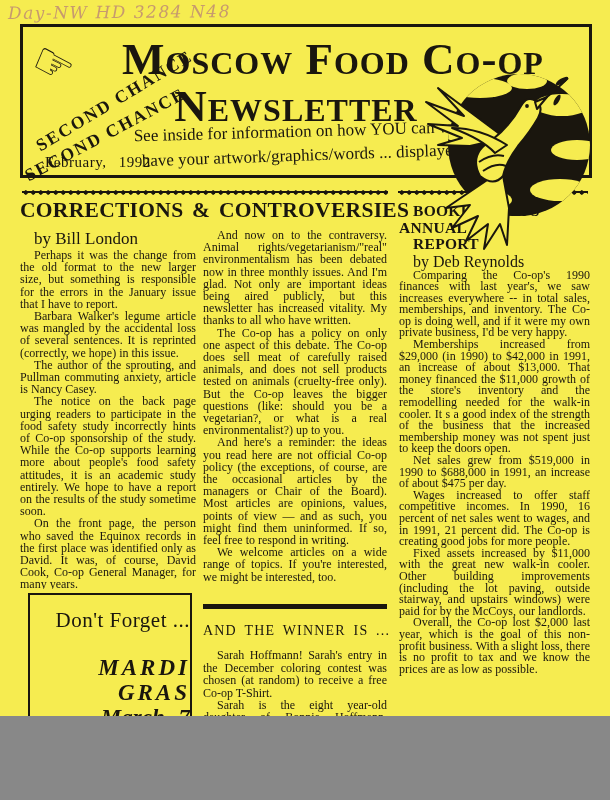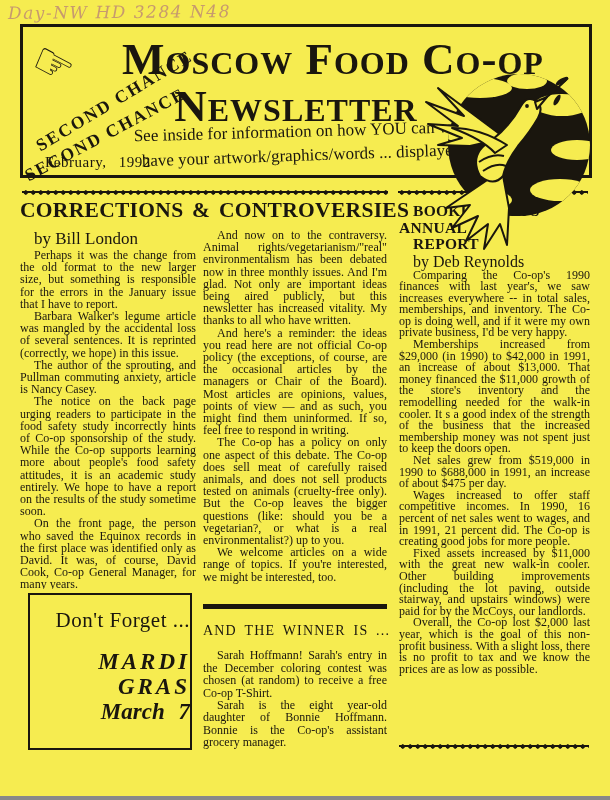--- a/index.html
+++ b/index.html
@@ -1,16 +1,16 @@
 <!DOCTYPE html>
 <html><head>
 <meta charset="utf-8">
 <style>
   html,body{margin:0;padding:0;background:#888;}
-  .page{position:relative;width:610px;height:796px;background:#f6ec50;overflow:hidden;
+  .page{position:relative;width:610px;height:716px;background:#f6ec50;overflow:hidden;
         font-family:"Liberation Serif","DejaVu Serif",serif;color:#1a160e;}
 
   
   .handwriting{position:absolute;left:8px;top:2px;font-family:"DejaVu Serif",serif;
     font-style:italic;font-size:17px;letter-spacing:1.5px;color:#c79a6e;transform:rotate(-.5deg);}
 
   
   .masthead{position:absolute;left:20px;top:24px;width:566px;height:148px;border:3px solid #1a160e;}
   .hand{position:absolute;left:10px;top:14px;font-family:"DejaVu Sans",sans-serif;
     font-size:46px;line-height:1;transform:rotate(28deg);}
@@ -53,21 +53,21 @@
   .col2{left:203px;top:229px;width:184px;height:366px;}
   .col3{left:399px;top:203px;width:191px;height:540px;line-height:11.6px;}
   .bk-head{text-align:center;text-indent:0;font-weight:700;font-size:15.5px;line-height:16.5px;
     letter-spacing:.3px;margin:0;}
   .bk-byline{text-align:center;text-indent:0;font-size:16px;line-height:17px;margin:0 0 7px 0;}
 
   
   .mardi{position:absolute;left:28px;top:593px;width:164px;height:157px;border:2.5px solid #1a160e;
     box-sizing:border-box;text-align:right;}
   .mardi .l1{margin-top:13px;font-size:21px;letter-spacing:.5px;}
-  .mardi .l2{margin-top:16px;font-weight:700;font-style:italic;font-size:23px;line-height:25px;
+  .mardi .l2{margin-top:22px;font-weight:700;font-style:italic;font-size:23px;line-height:25px;
     letter-spacing:3px;}
   .mardi .l3{font-weight:700;font-style:italic;font-size:23px;word-spacing:8px;}
 
   
   .winner{position:absolute;left:203px;top:604px;width:184px;font-size:12px;line-height:12.4px;}
   .winner-rule{height:5px;background:#1a160e;}
   .winner-head{margin-top:16px;text-align:center;font-weight:400;font-size:14px;
     letter-spacing:1.2px;word-spacing:3px;white-space:nowrap;}
   .winner p{margin:12px 0 0 0;text-indent:14px;text-align:justify;}
   .winner p + p{margin-top:0;}
@@ -134,22 +134,22 @@
     <p class="byline">by Bill London</p>
     <p>Perhaps it was the change from the old format to the new larger size, but something is responsible for the errors in the January issue that I have to report.</p>
     <p>Barbara Walker's legume article was mangled by the accidental loss of several sentences.  It is reprinted (correctly, we hope) in this issue.</p>
     <p>The author of the sprouting, and Pullman commuting anxiety, article is Nancy Casey.</p>
     <p>The notice on the back page urging readers to participate in the food safety study incorrectly hints of Co-op sponsorship of the study. While the Co-op supports learning more about people's food safety attitudes, it is an academic study entirely.  We hope to have a report on the results of the study sometime soon.</p>
     <p>On the front page, the person who saved the Equinox records in the first place was identified only as David.  It was, of course, David Cook, Co-op General Manager, for many years.</p>
   </div>
 
   <div class="col col2">
     <p>And now on to the contraversy. Animal rights/vegetarianism/"real" environmentalism has been debated now in three monthly issues.  And I'm glad.  Not only are important ideas being aired publicly, but this newsletter has increased vitality. My thanks to all who have written.</p>
+    <p>The Co-op has a policy on only one aspect of this debate.  The Co-op does sell meat of carefully raised animals, and does not sell products tested on animals (cruelty-free only).  But the Co-op leaves the bigger questions (like:  should you be a vegetarian?, or what is a real environmentalist?) up to you.</p>
     <p>And here's a reminder:  the ideas you read here are not official Co-op policy (the exceptions, of course, are the occasional articles by the managers or Chair of the Board).  Most articles are opinions, values, points of view — and as such, you might find them uninformed.  If so, feel free to respond in writing.</p>
-    <p>The Co-op has a policy on only one aspect of this debate.  The Co-op does sell meat of carefully raised animals, and does not sell products tested on animals (cruelty-free only).  But the Co-op leaves the bigger questions (like:  should you be a vegetarian?, or what is a real environmentalist?) up to you.</p>
     <p>We welcome articles on a wide range of topics.  If you're interested, we might be interested, too.</p>
   </div>
 
   <div class="col col3">
     <p class="bk-head">BOOKKEEPER'S ANNUAL</p>
     <p class="bk-head">REPORT</p>
     <p class="bk-byline">by Deb Reynolds</p>
     <p>Comparing the Co-op's 1990 finances with last year's, we saw increases everywhere -- in total sales, memberships, and inventory.  The Co-op is doing well, and if it were my own private business, I'd be very happy.</p>
     <p>Memberships increased from $29,000 (in 1990) to $42,000 in 1991, an increase of about $13,000.  That money financed the $11,000 growth of the store's inventory and the remodelling needed for the walk-in cooler.  It s a good index of the strength of the business that the increased membership money was not spent just to keep the doors open.</p>
     <p>Net sales grew from $519,000 in 1990 to $688,000 in 1991, an increase of about $475 per day.</p>

